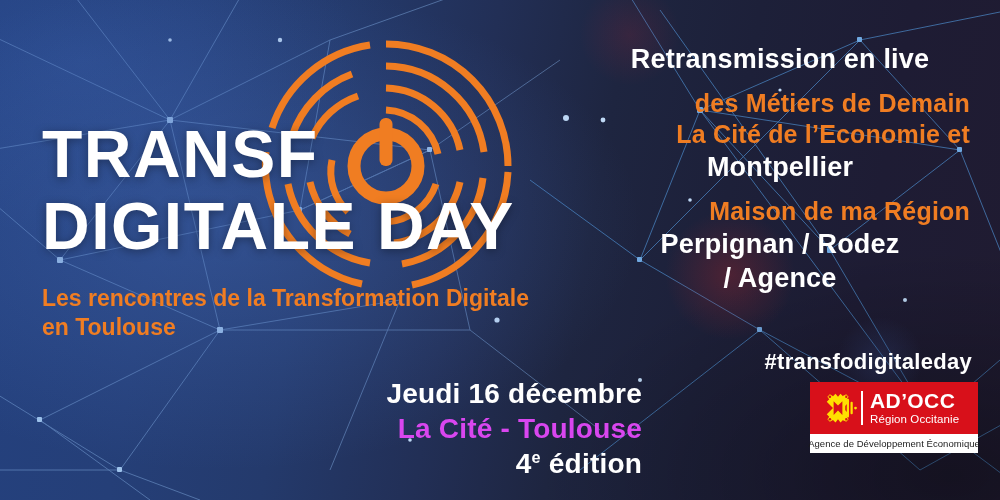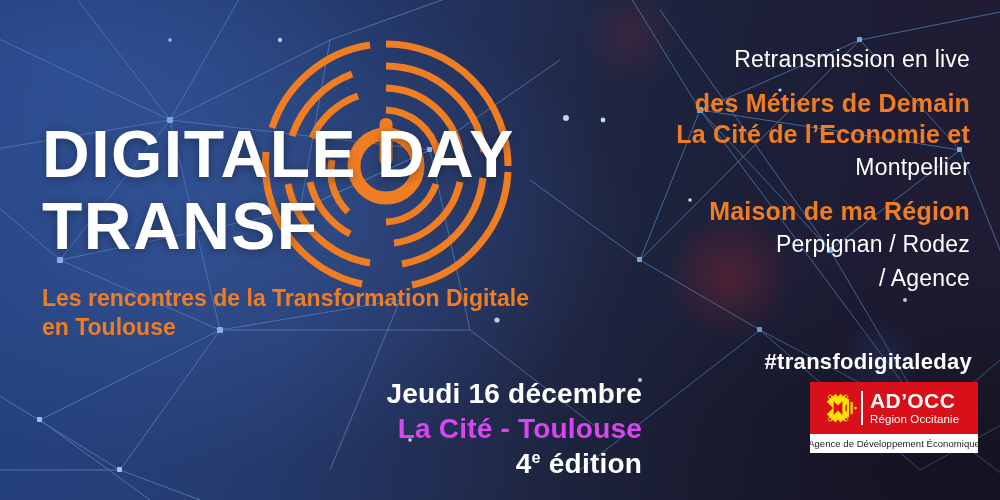--- a/index.html
+++ b/index.html
@@ -111,24 +111,25 @@
   
   .right-block {
     position: absolute;
     right: 30px;
     top: 42px;
     width: 380px;
     text-align: right;
   }
   .rt-white {
     color: #ffffff;
-    font-weight: normal;
-    font-size: 23px;
+    font-weight: bold;
+    font-size: 27px;
     line-height: 34px;
     letter-spacing: 0.2px;
+    text-align: center;
   }
   .rt-orange {
     color: #F07D22;
     font-weight: bold;
     font-size: 25px;
     line-height: 31px;
     letter-spacing: 0.2px;
   }
   .rt-spacer { height: 12px; }
 
@@ -289,24 +290,24 @@
       <path d="M 184 152 A 56 56 0 0 1 134 190" stroke-width="7"></path>
       <path d="M 96 180 A 56 56 0 0 1 80 128" stroke-width="7"></path>
     </g>
 
     <circle cx="134" cy="134" r="32" fill="none" stroke="#F07D22" stroke-width="13"></circle>
     <rect x="127.5" y="86" width="13" height="48" rx="6" fill="#F07D22"></rect>
     <rect x="120" y="92" width="28" height="16" fill="#1f3566" opacity="0"></rect>
   </svg>
 
   <div class="left-block">
-    <div class="title-line">DIGITALE DAY</div>
     <div class="title-line">
       <span>TRANSF</span><span class="gap-o">O</span>
     </div>
+    <div class="title-line">DIGITALE DAY</div>
 
     <div class="subtitle">
       <div>Les rencontres de la Transformation Digitale</div>
       <div>en Toulouse</div>
     </div>
 
     <div class="datebox">
       <div class="date-main">Jeudi 16 décembre</div>
       <div class="date-place">La Cité - Toulouse</div>
       <div class="date-edition"><span>4</span><sup>e</sup> <span>édition</span></div>

